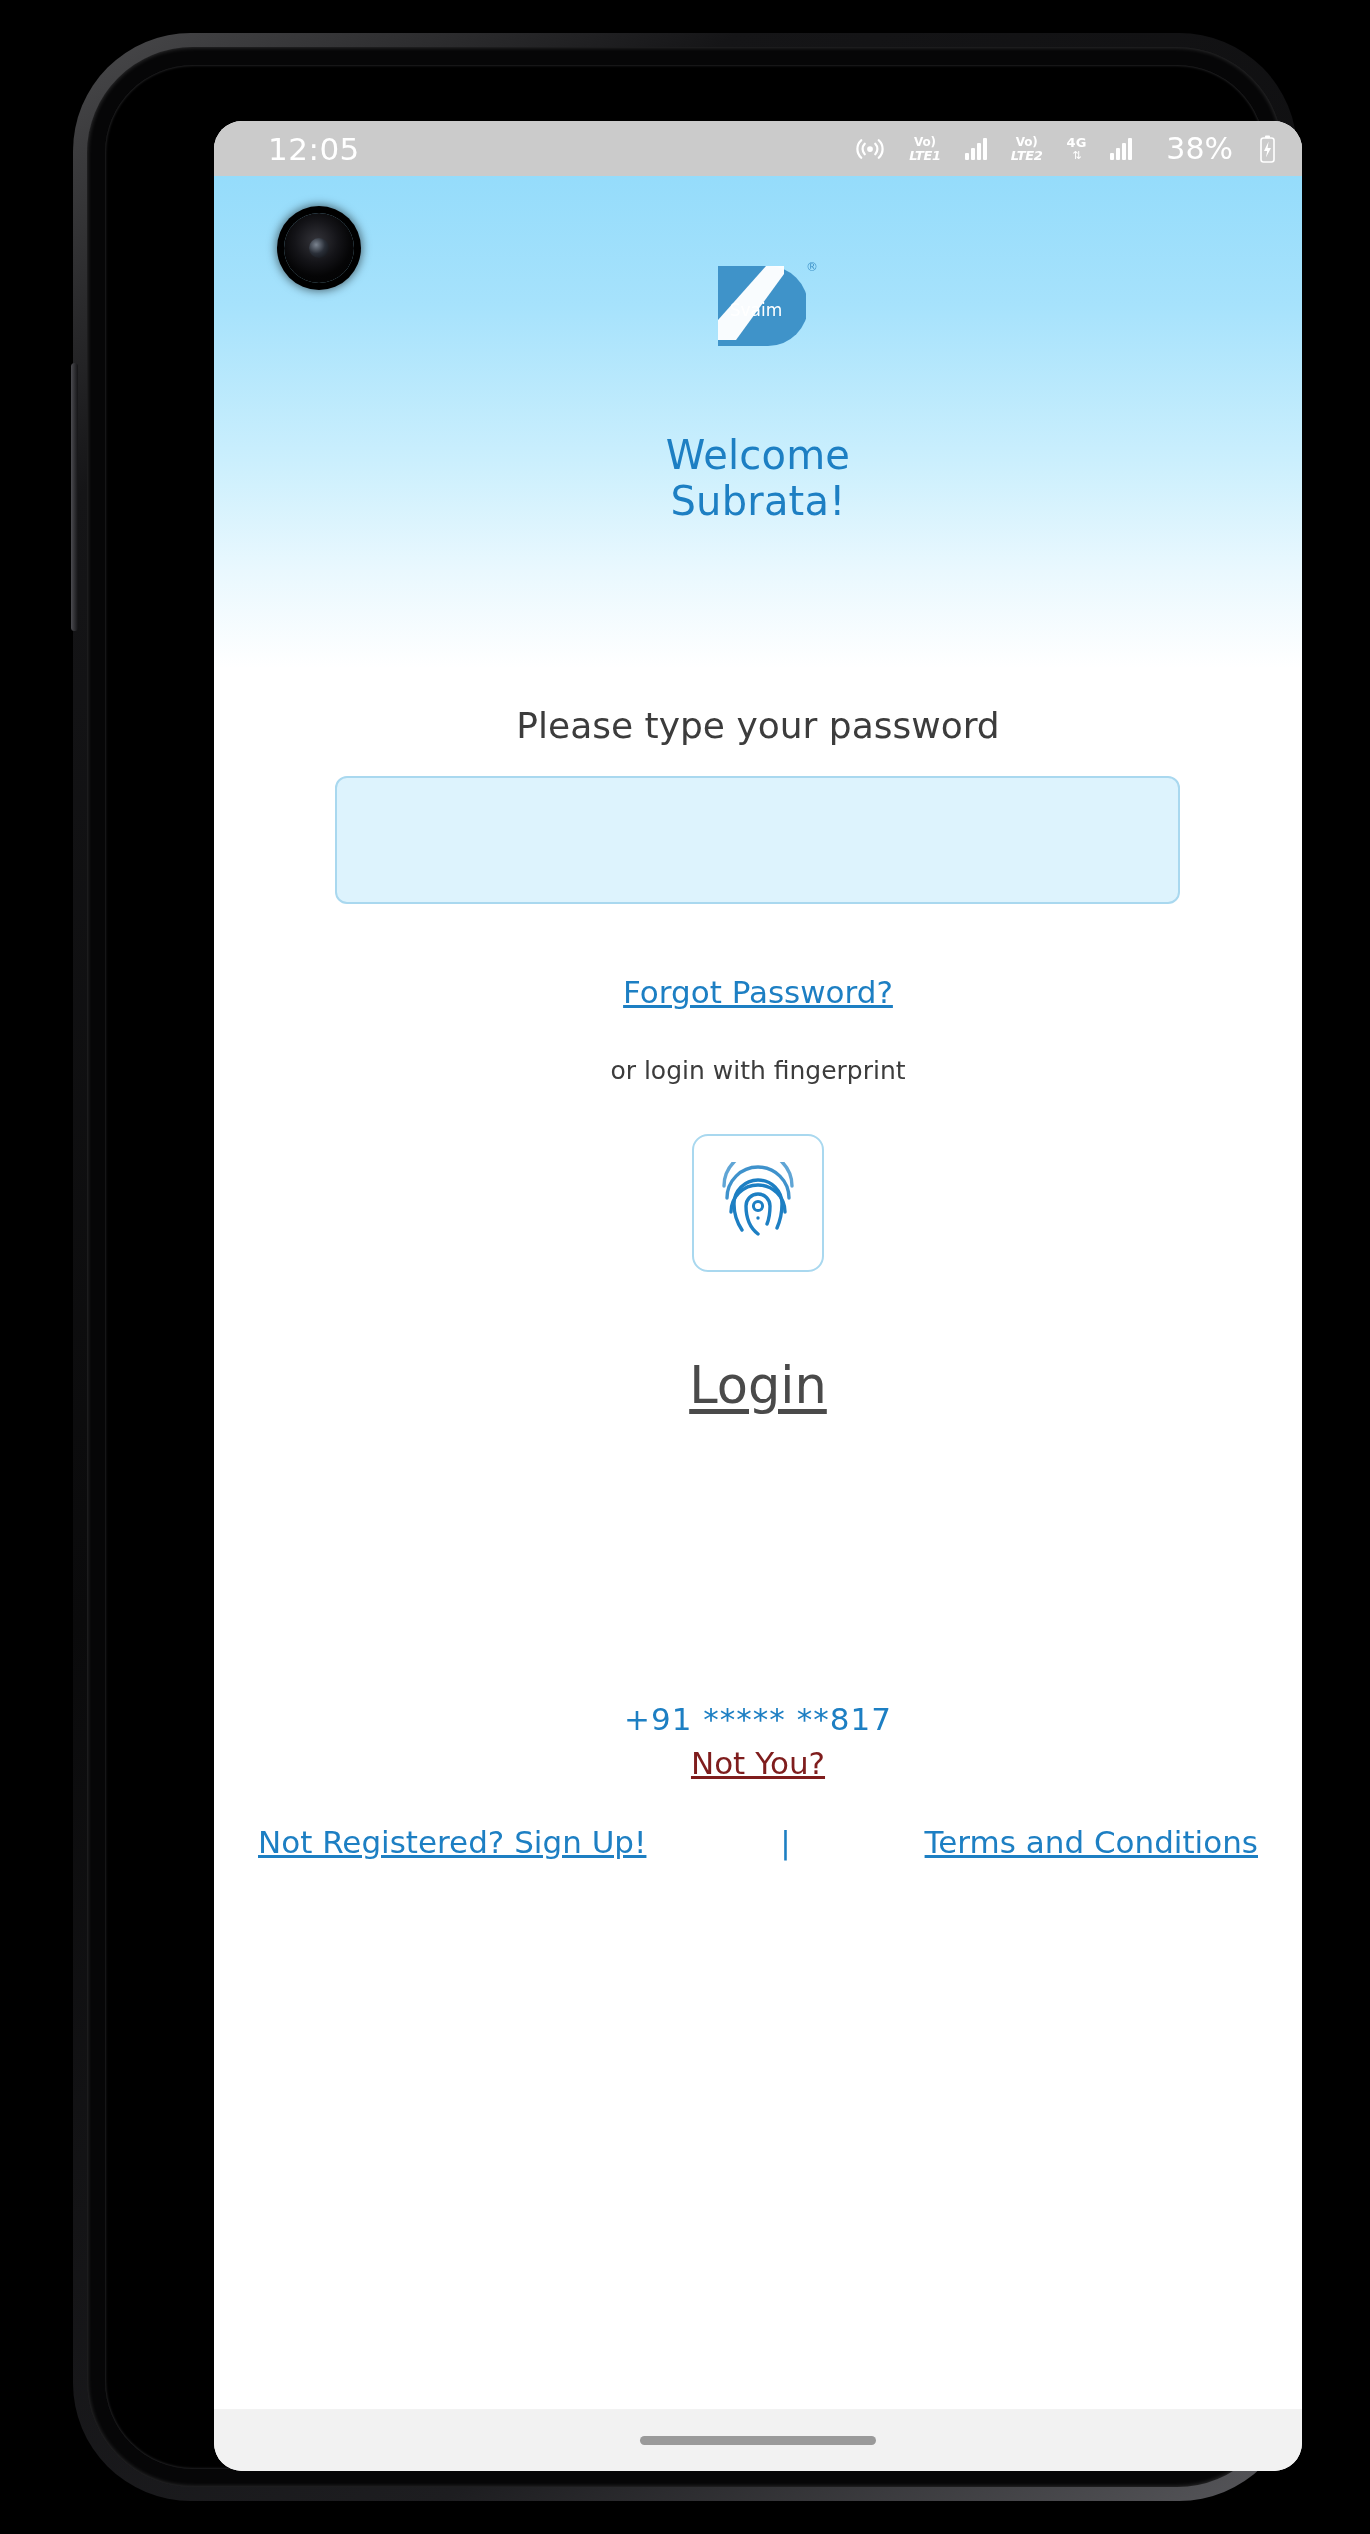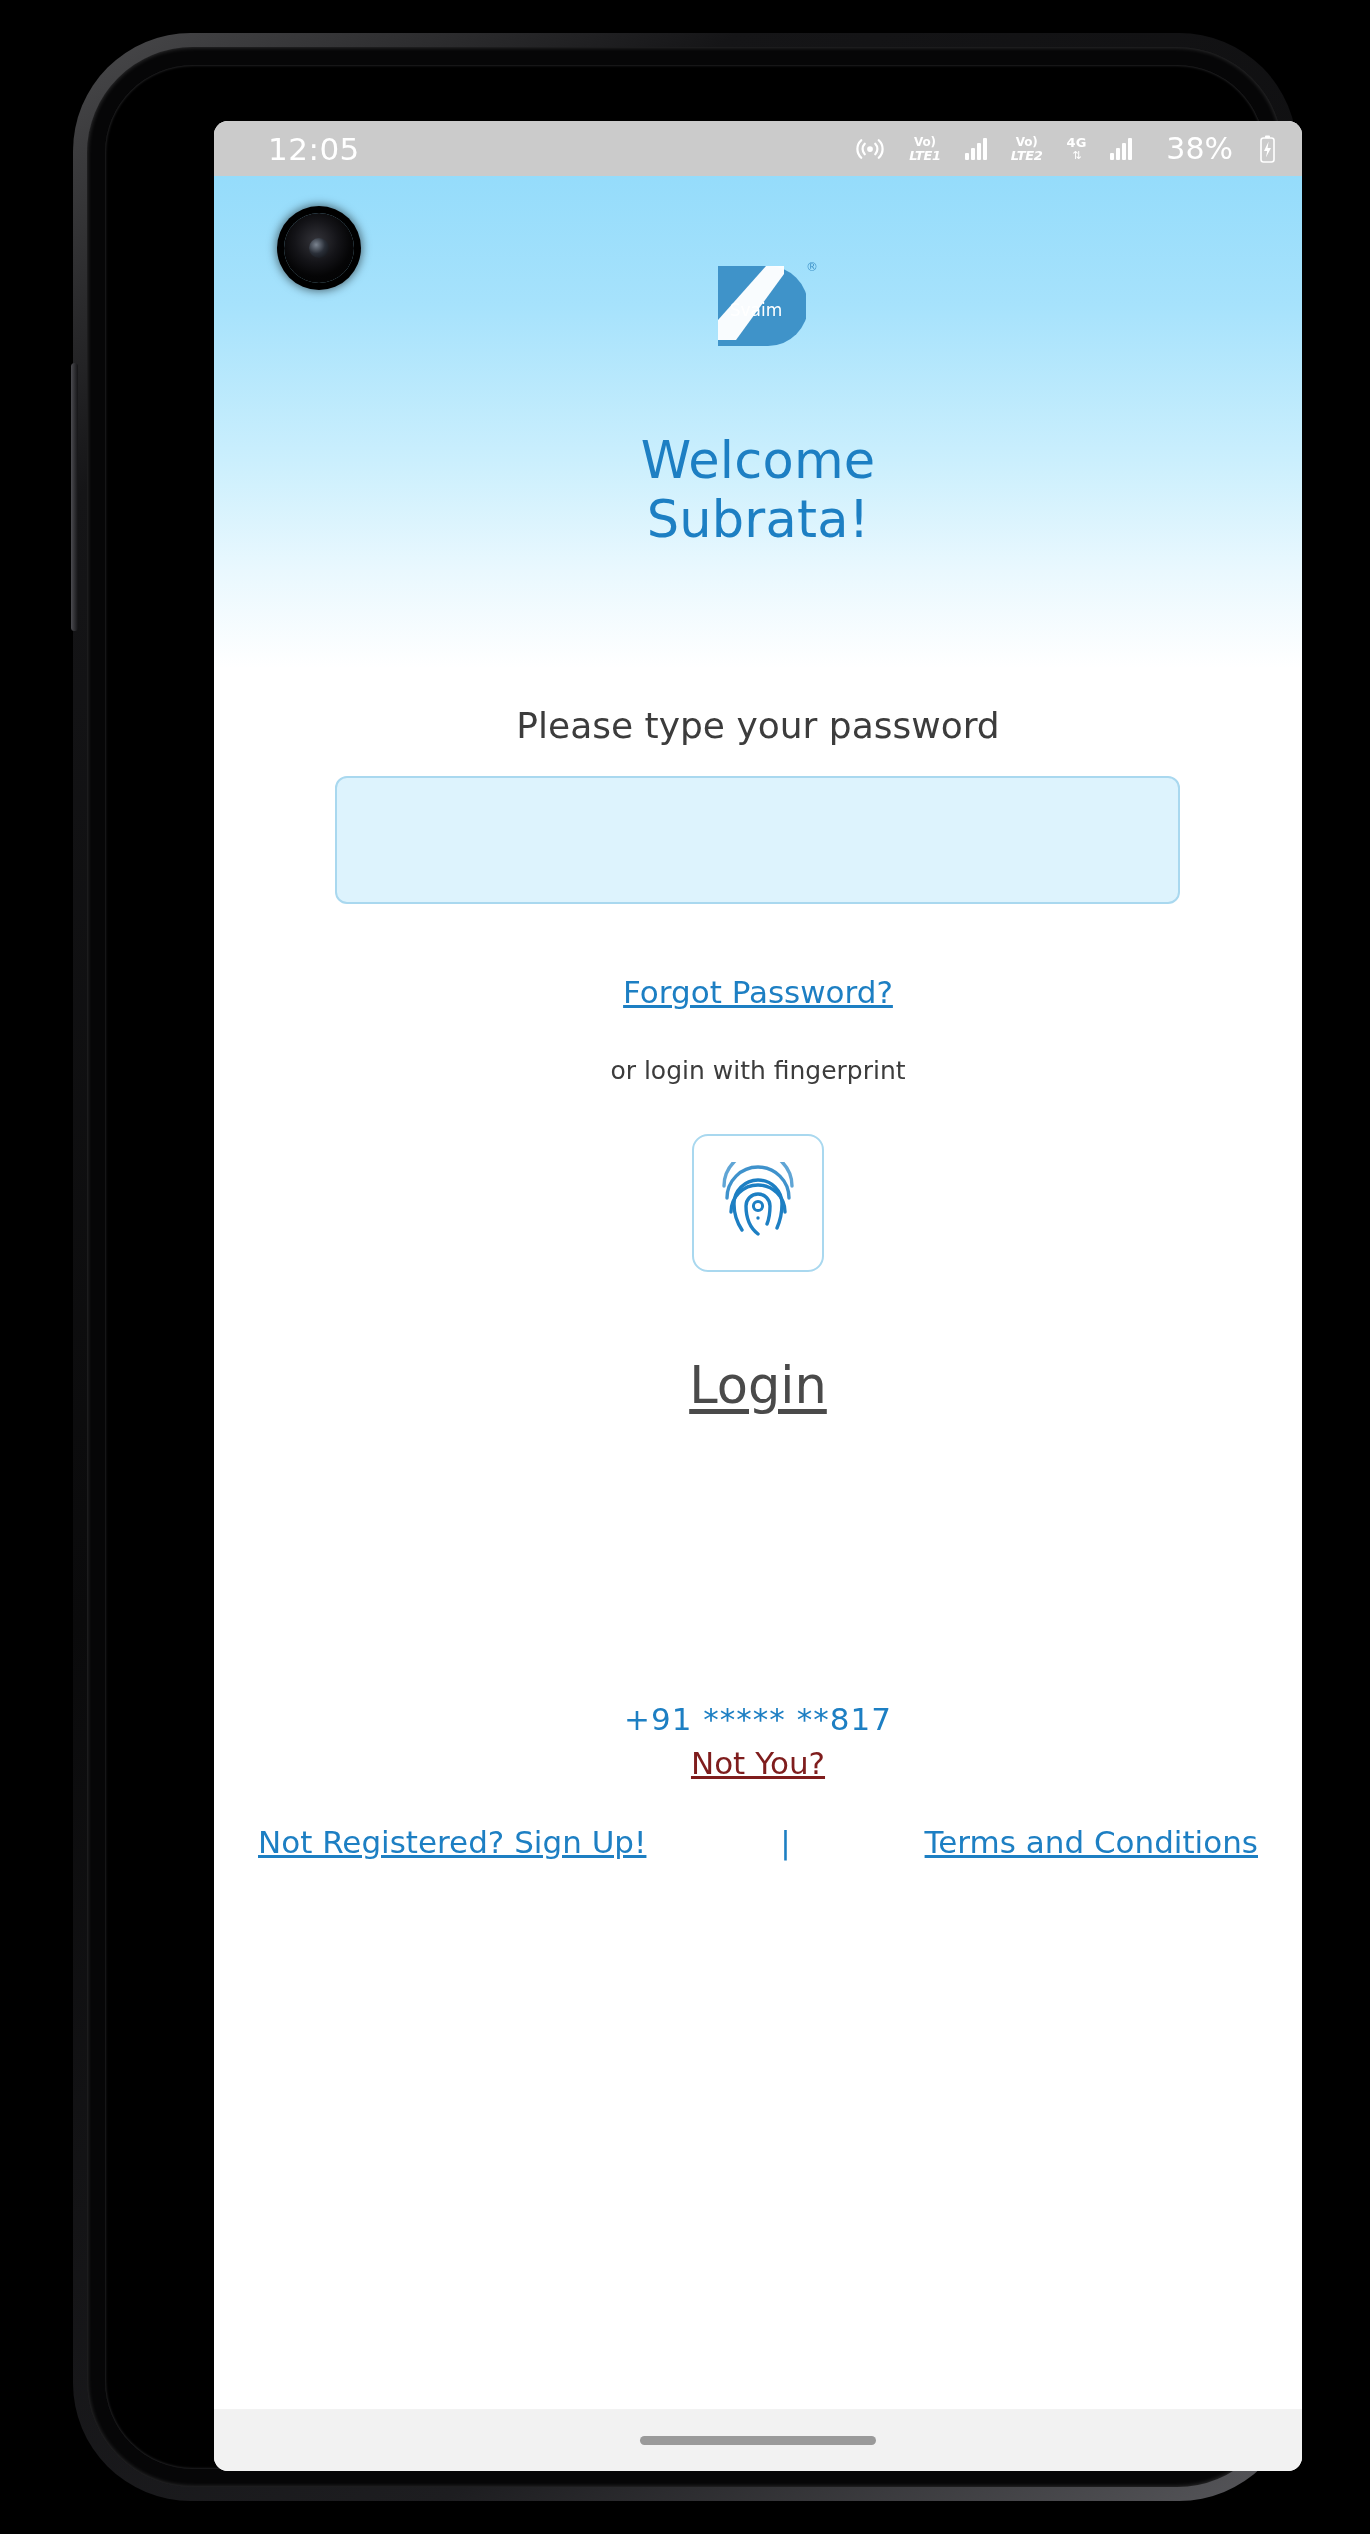--- a/index.html
+++ b/index.html
@@ -76,21 +76,21 @@
     background: linear-gradient(270deg, #141416, #4b4b50);
   }
 
   
   #screen {
     position: absolute;
     left: 141px;
     top: 88px;
     width: 1088px;
     height: 2350px;
-    border-radius: 14px;
+    border-radius: 28px;
     overflow: hidden;
     background: #ffffff;
   }
 
   
   #front-camera {
     position: absolute;
     left: 70px;
     top: 92px;
     width: 70px;
@@ -228,21 +228,21 @@
   }
 
   
   #welcome-heading {
     position: absolute;
     left: 0;
     top: 256px;
     width: 100%;
     text-align: center;
     color: #1d7fc3;
-    font-size: 51px;
+    font-size: 40px;
     font-weight: 400;
     line-height: 1.15;
     letter-spacing: 0.2px;
     z-index: 5;
   }
 
   #password-prompt {
     position: absolute;
     left: 0;
     top: 529px;

